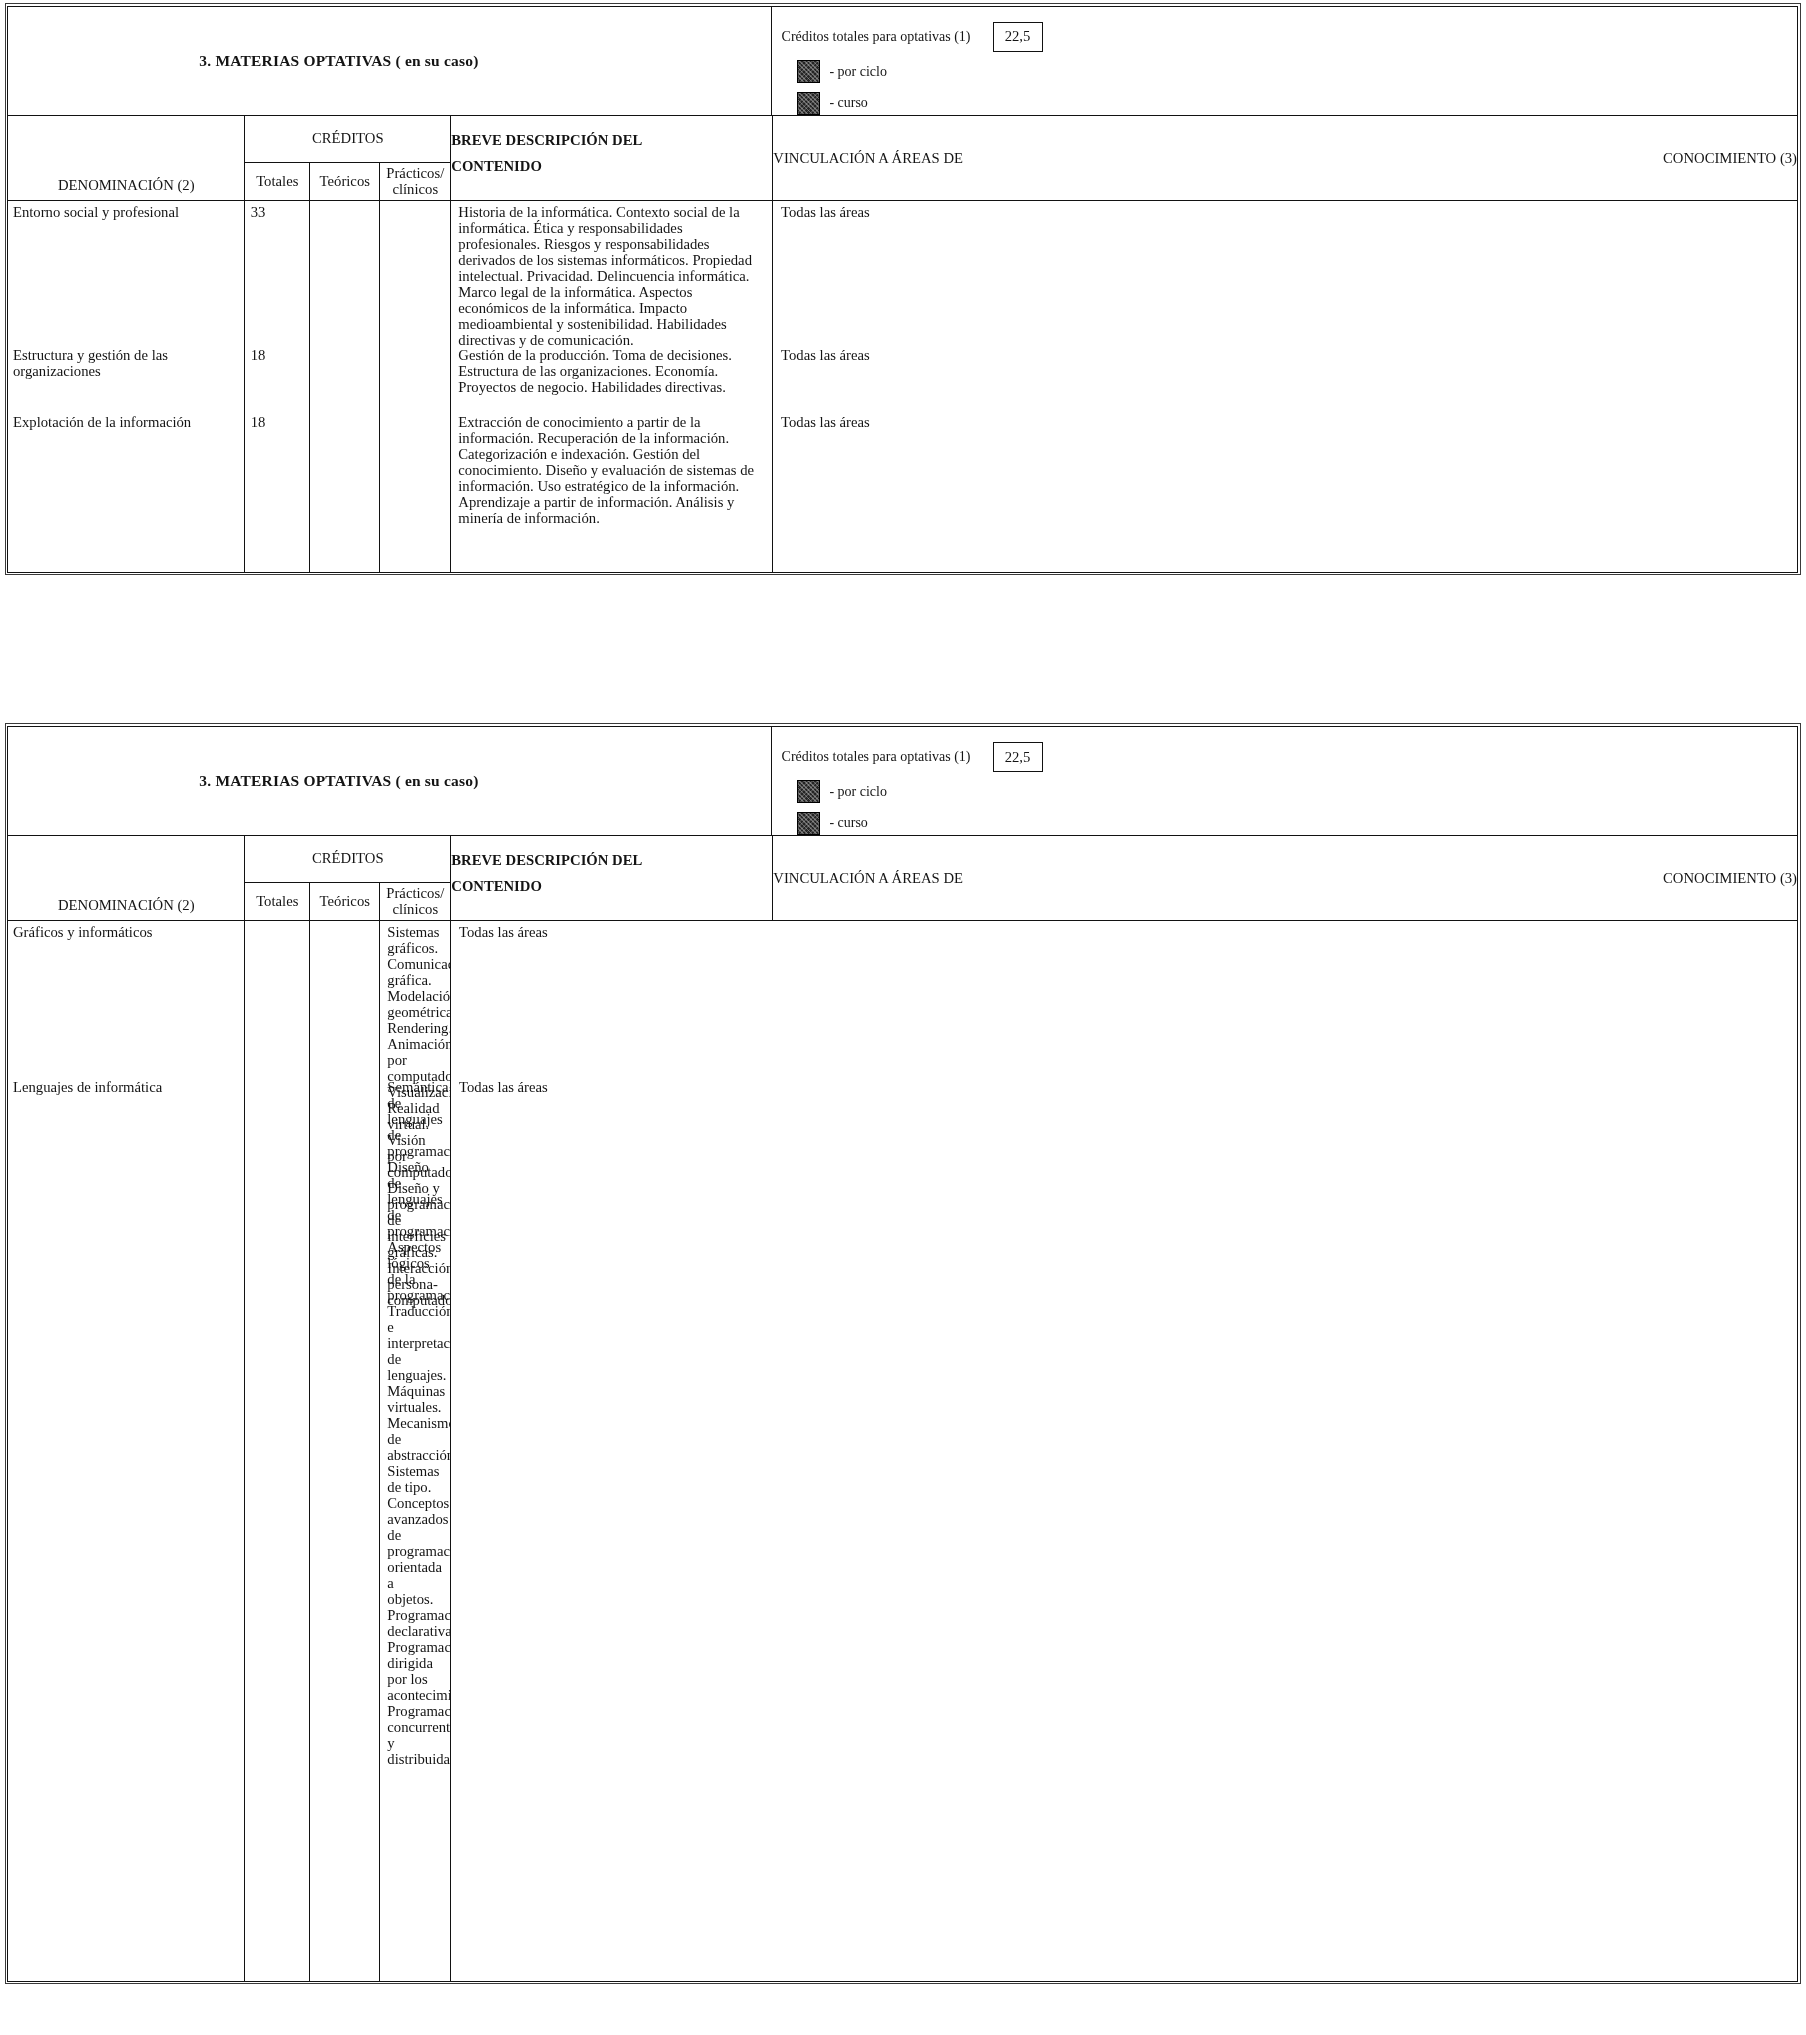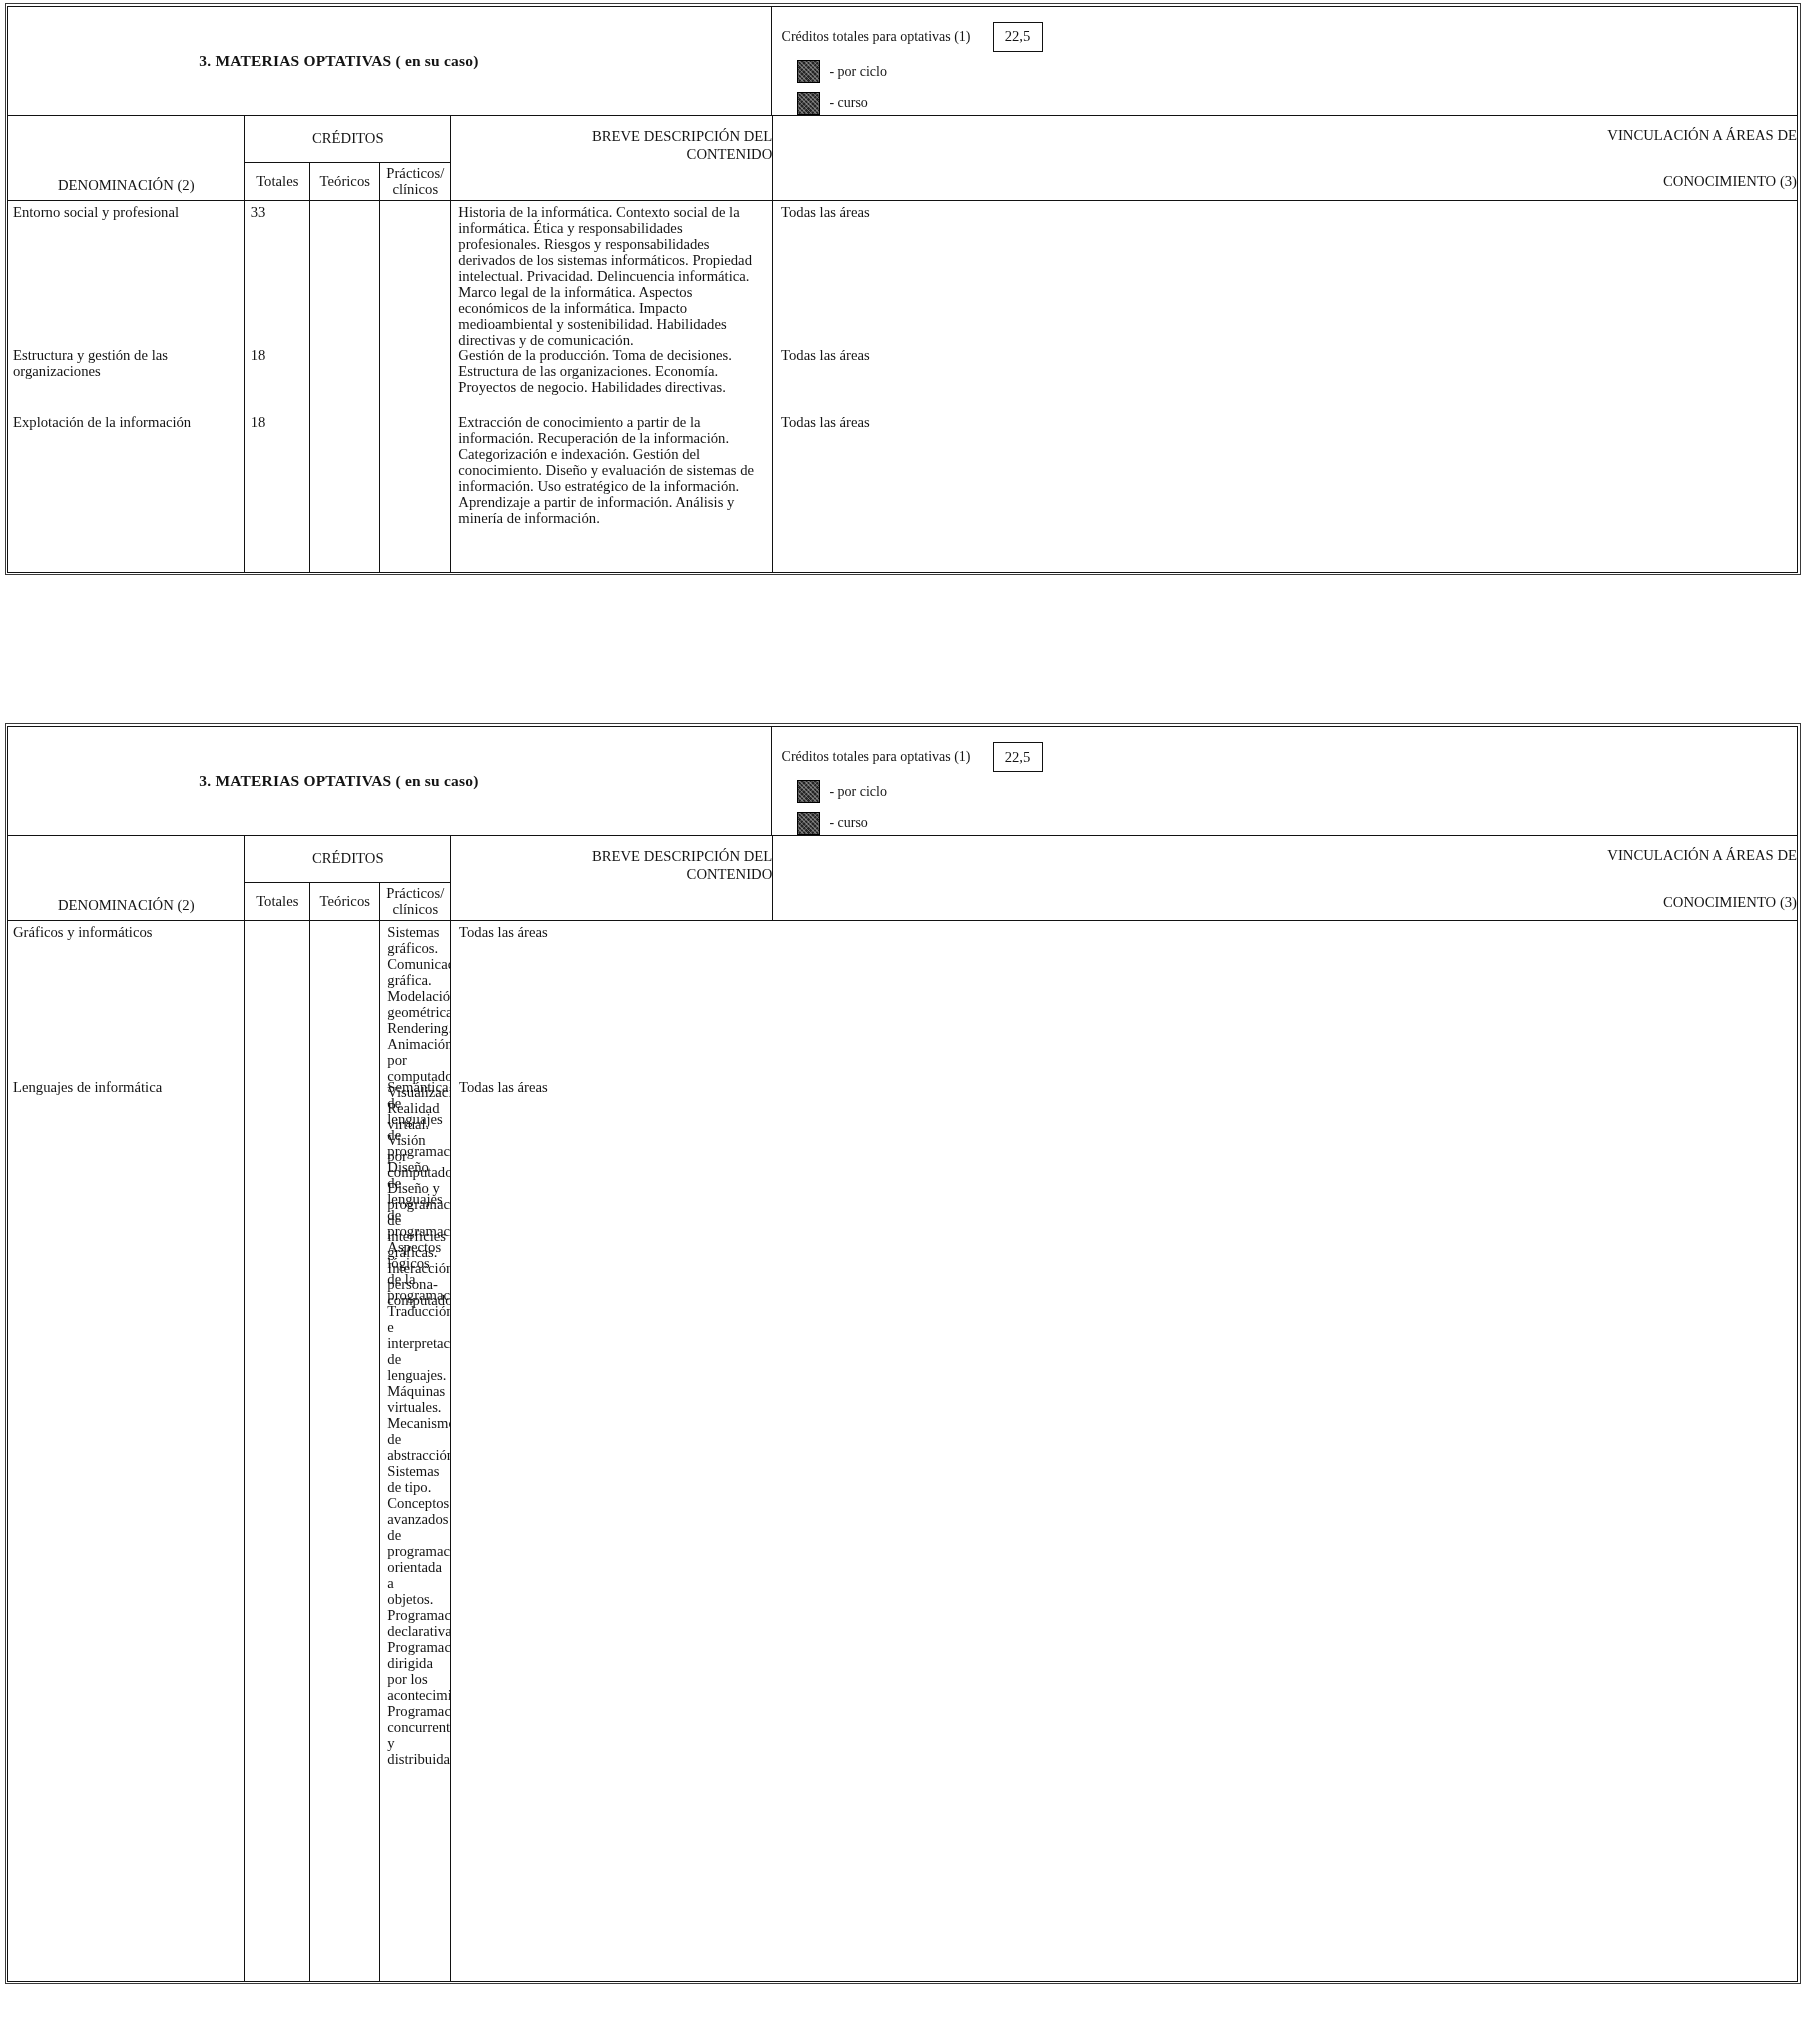--- a/index.html
+++ b/index.html
@@ -45,22 +45,22 @@
     border-bottom:1.6px solid #121212;
     font-size:14.7px;
   }
   .ch { border-right:1.6px solid #121212; }
   .denom-hdr   { grid-column:1; grid-row:1/3; display:flex; align-items:flex-end; justify-content:center; padding-bottom:6.2px; }
   .creditos-hdr{ grid-column:2/5; grid-row:1; border-bottom:1.6px solid #121212; display:flex; align-items:center; justify-content:center;text-align:center; }
   .sub-hdr     { display:flex; align-items:center; justify-content:center; text-align:center; grid-row:2; }
   .totales-hdr { grid-column:2; }
   .teoricos-hdr{ grid-column:3; }
   .practicos-hdr{ grid-column:4; white-space:pre-line; line-height:16.3px; align-items:flex-start; padding-top:2.3px; }
-  .desc-hdr    { grid-column:5; grid-row:1/3; text-align:right; padding-top:11px; white-space:pre-line; line-height:18px; }
-  .vinc-hdr    { grid-column:6; grid-row:1/3; border-right:none; display:flex; flex-direction:column; justify-content:space-between; align-items:flex-end; text-align:center; padding:11px 0 9.3px; }
+  .desc-hdr    { grid-column:5; grid-row:1/3; text-align:left; padding-top:11px; white-space:pre-line; line-height:26px;font-weight:bold; }
+  .vinc-hdr    { grid-column:6; grid-row:1/3; border-right:none; display:flex; flex-direction:row; justify-content:space-between; align-items:center; text-align:center; padding:11px 0 9.3px; }
 
   
   .tbody { display:grid; grid-template-columns:237px 65px 70px 71px 322px 1fr; }
   .b1 .tbody { height:371px; }
   .b2 .tbody { height:1060px; }
   .bcol { border-right:1.6px solid #121212; overflow:hidden; }
   .bcol.last { border-right:none; }
   .ent { font-size:14.7px; line-height:16px; padding:3.1px 4.7px 0 4.7px; }
   .bcol.desc .ent { padding:3.1px 7px 0 7px; }
   .bcol.vinc .ent { padding:3.1px 7.8px 0 7.8px; }

